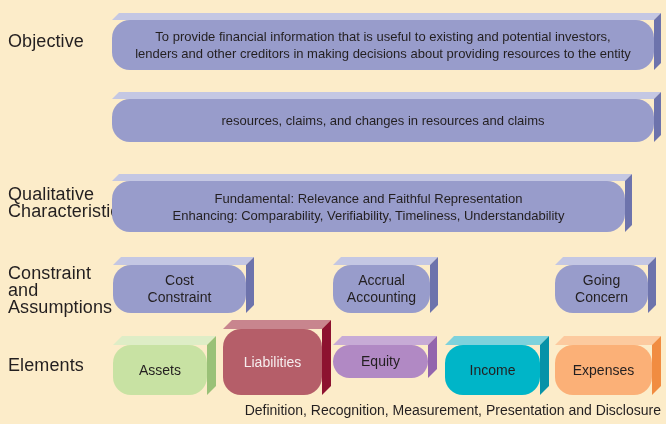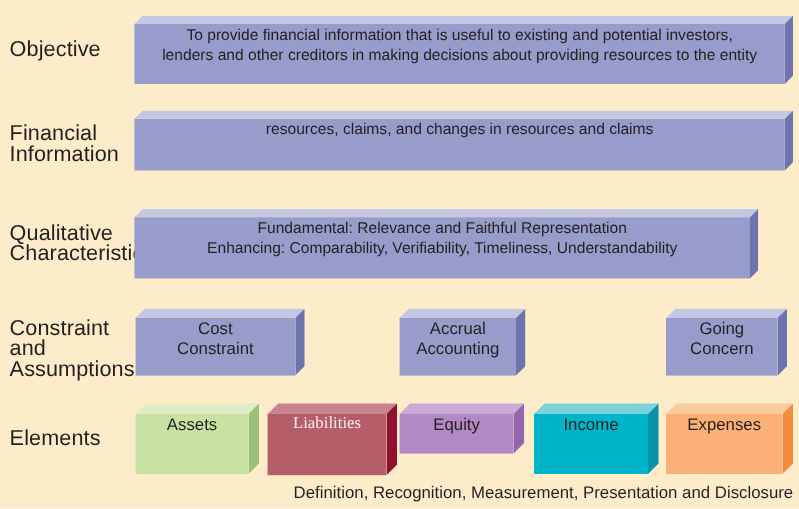--- a/index.html
+++ b/index.html
@@ -26,40 +26,39 @@
   }
   .b3d .bv-side {
     position:absolute; top:0; right:0; bottom:0; width:var(--b);
     background:var(--side);
     clip-path:polygon(0 var(--b), 100% 0, 100% calc(100% - var(--b)), 0 100%);
   }
   .b3d .face {
     position:absolute; left:0; top:var(--b); right:var(--b); bottom:0;
     background:var(--face);
     color:var(--text,#231F20);
-    display:flex; flex-direction:column; justify-content:flex-start;
-    font-size:13px; line-height:17px;
+    display:flex; flex-direction:column; justify-content:center;
+    font-size:13px; line-height:17px;border-radius:18px;
   }
   .b3d .ln { display:flex; justify-content:center; white-space:nowrap; }
   .b3d.small { --b:8px; }
   .b3d.small .face { font-size:14px; }
   .b3d.elem { --b:9px; }
   .b3d.elem .face { font-size:14px; }
   .caption {
     position:absolute; left:112px; width:549px; top:402px;
     text-align:right; font-size:14px; line-height:17px;
   }
 </style>
 </head>
 <body>
 
 <div class="stage" style="background: rgb(252, 236, 201); color: rgb(35, 31, 32);">
 
   <div class="row-label" style="top:33px">Objective</div>
-  <div class="row-label" style="top:103px">Financial Information</div>
   <div class="row-label" style="top:186px">Qualitative Characteristics</div>
   <div class="row-label" style="top:265px">Constraint and Assumptions</div>
   <div class="row-label" style="top:357px">Elements</div>
 
   <div class="b3d" style="left: 112px; top: 13px; width: 549px; height: 57px; --face: #989CCB; --top: #C4C7E3; --side: #6D73AC; --text: #231F20;">
     <div class="bv-top"></div>
     <div class="bv-side"></div>
     <div class="face">
       <span class="ln">To provide financial information that is useful to existing and potential investors,</span>
       <span class="ln">lenders and other creditors in making decisions about providing resources to the entity</span>
@@ -108,21 +107,21 @@
     </div>
   </div>
 
   <div class="b3d elem" style="left: 113px; top: 336px; width: 103px; height: 59px; --face: #C8E2A3; --top: #DEEDC6; --side: #9AC177; --text: #231F20;">
     <div class="bv-top"></div>
     <div class="bv-side"></div>
     <div class="face">
       <span class="ln">Assets</span>
     </div>
   </div>
-  <div class="b3d elem" style="left: 223px; top: 336px; width: 108px; height: 60px; font-family: Liberation Serif, serif; --face: #B55E69; --top: #C8858E; --side: #8D1230; --text: #F6EDEE;">
+  <div class="b3d elem" style="left: 223px; top: 320px; width: 108px; height: 75px; --face: #B55E69; --top: #C8858E; --side: #8D1230; --text: #F6EDEE;">
     <div class="bv-top"></div>
     <div class="bv-side"></div>
     <div class="face">
       <span class="ln">Liabilities</span>
     </div>
   </div>
   <div class="b3d elem" style="left: 333px; top: 336px; width: 104px; height: 42px; --face: #B189C4; --top: #C7ABD6; --side: #9365AD; --text: #231F20;">
     <div class="bv-top"></div>
     <div class="bv-side"></div>
     <div class="face">

